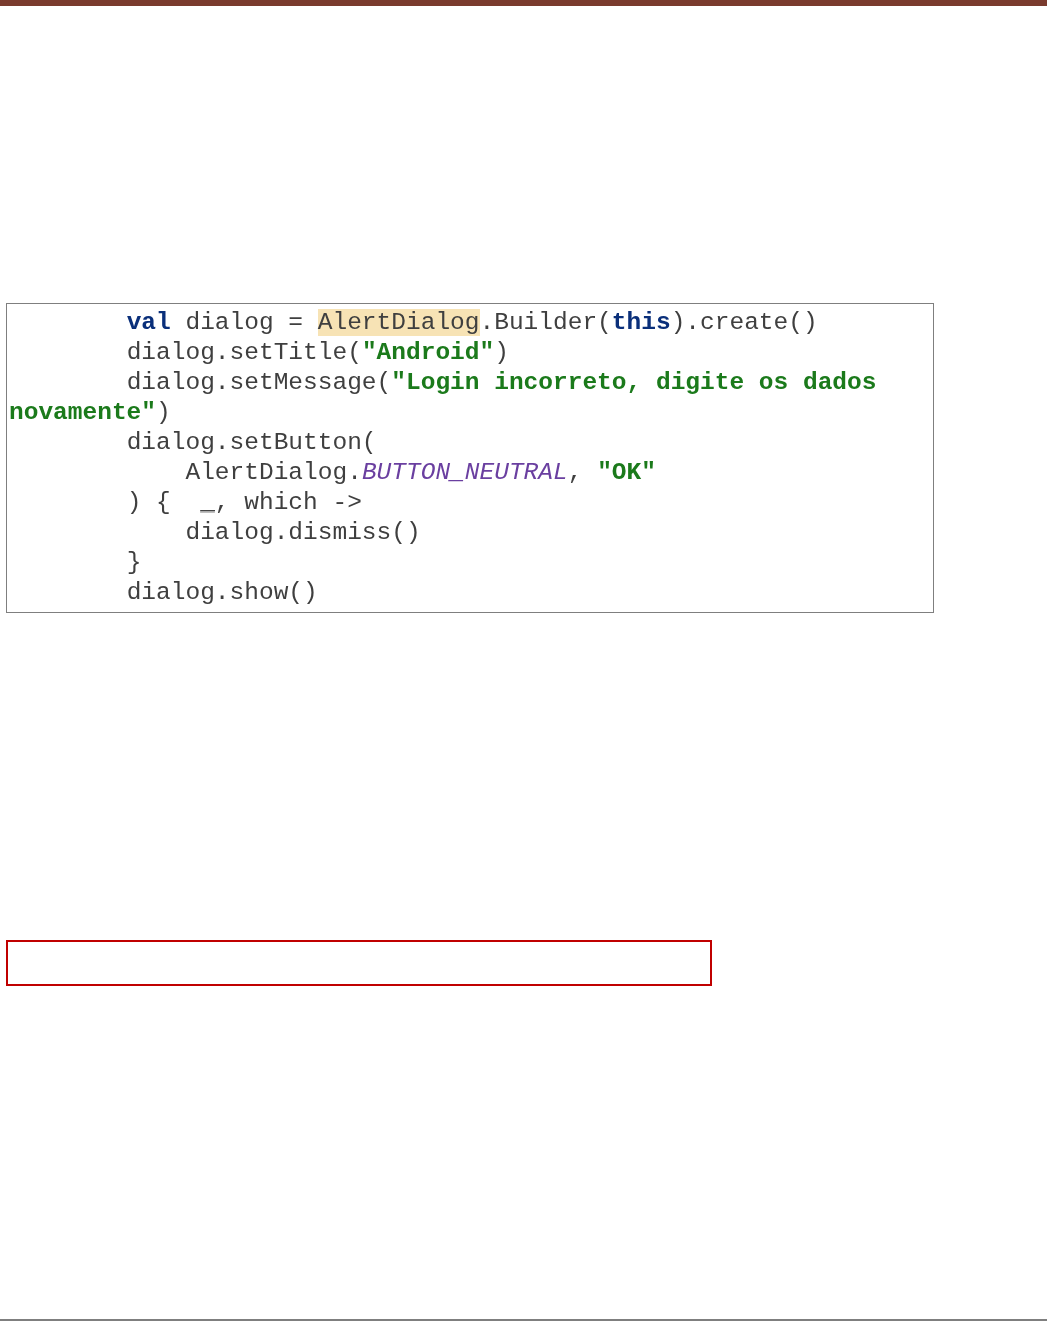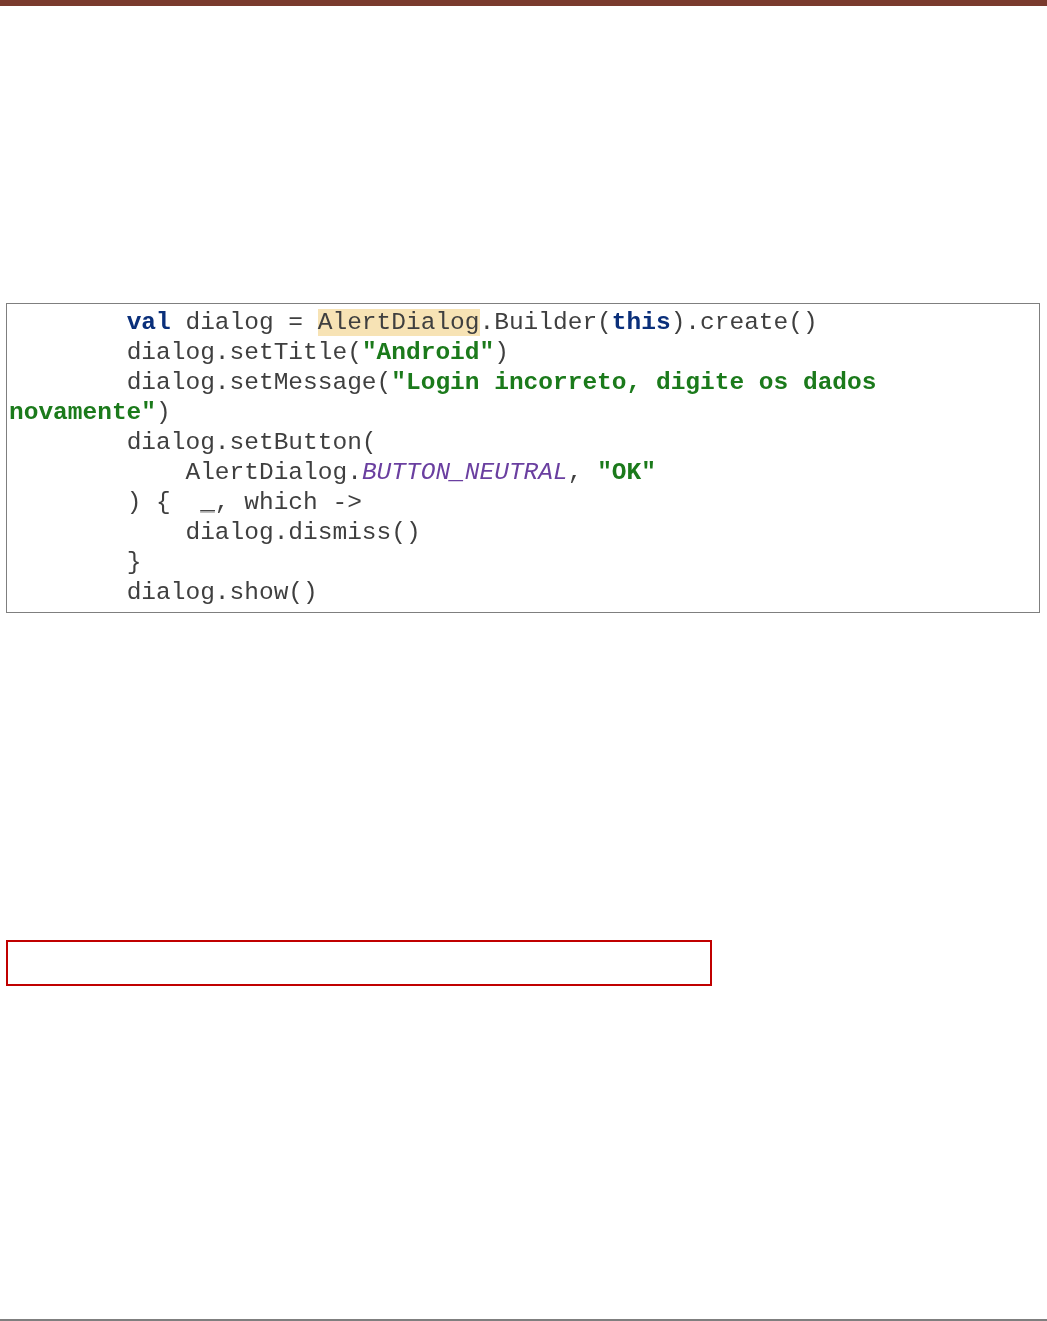--- a/index.html
+++ b/index.html
@@ -21,21 +21,21 @@
     top: 0;
     left: 0;
     width: 1047px;
     height: 6px;
     background: #7a3b2e;
   }
   .code-box {
     position: absolute;
     top: 303px;
     left: 6px;
-    width: 1034px;
+    width: 928px;
     box-sizing: border-box;
     border: 1px solid #7f7f7f;
     padding: 4px 2px 4px 2px;
     font-family: "Courier New", Courier, monospace;
     font-size: 24.5px;
     line-height: 30px;
     white-space: pre;
     color: #3f3f3f;
   }
   .kw-val { color: #0a2f7a; font-weight: bold; }

